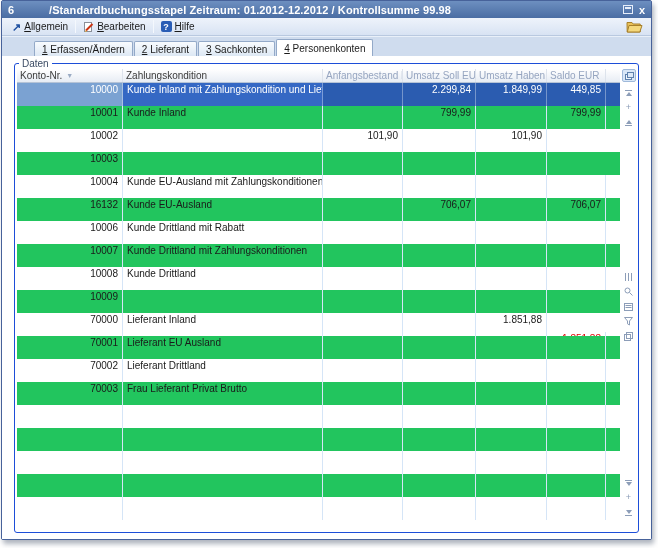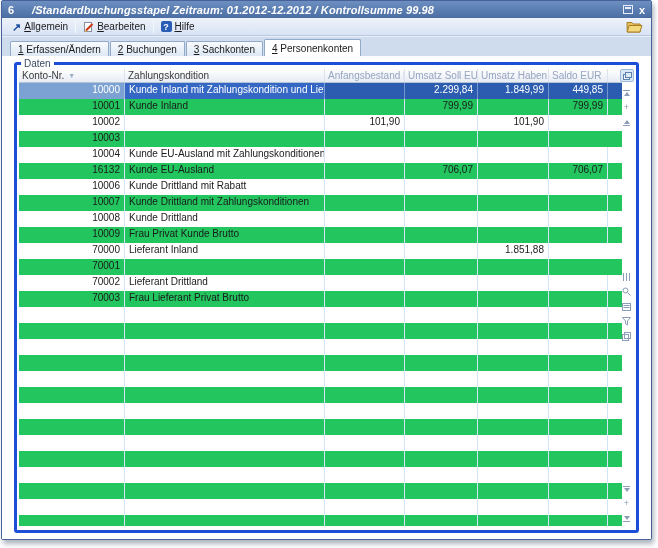--- a/index.html
+++ b/index.html
@@ -9,70 +9,70 @@
   .window { position:absolute; left:1px; top:0; width:651px; height:540px;
             background:#7e97bf; border:1px solid #47629a; border-radius:2px;
             box-shadow:2px 4px 5px rgba(110,120,138,.55);
             display:flex; flex-direction:column; }
 
   
   .titlebar { height:17px; flex:0 0 17px; display:flex; align-items:center;
               padding:0 6px; background:linear-gradient(#6d8fc0,#4a6da3);
               color:#fff; font-size:11px; font-weight:bold; }
   .win-number { width:20px; }
-  .win-title { margin-left:4px; white-space:nowrap; letter-spacing:.1px;font-style:italic; }
+  .win-title { margin-left:21px; white-space:nowrap; letter-spacing:.1px; }
   .title-buttons { margin-left:auto; display:flex; align-items:center; gap:6px; }
   .restore-btn { width:10px; height:9px; border:1px solid #e7eefa; position:relative; background:transparent; }
   .restore-btn::after { content:""; position:absolute; left:1px; right:1px; top:1px; height:2px; background:#e7eefa; }
   .close-btn { color:#fff; font-size:11px; font-weight:bold; line-height:10px; cursor:pointer; }
 
   
   .toolbar { height:18px; flex:0 0 18px; display:flex; align-items:center;
              background:linear-gradient(#eef3fb,#d8e3f3);
              border-bottom:1px solid #b9c9e0; padding:0 8px 0 6px; }
   .tb-btn { display:flex; align-items:center; gap:3px; font-size:10px; color:#1a1a1a;
             padding:1px 4px; cursor:pointer; }
   .tb-accel { text-decoration:underline; }
   .tb-sep { width:1px; height:13px; background:#b7c5da; border-right:1px solid #f4f8fd; margin:0 3px; }
   .arrow-ne { color:#1d4fa0; font-weight:bold; font-size:11px; line-height:10px; }
   .help-box { width:11px; height:11px; background:#2a5db5; border-radius:2px; color:#fff;
               font-size:9px; font-weight:bold; display:flex; align-items:center; justify-content:center; }
   .folder { margin-left:auto; cursor:pointer; display:flex; }
 
   
   .tabstrip { height:20px; flex:0 0 20px; background:#cfdcee; display:flex;
-              align-items:flex-end; padding-left:8px;
+              align-items:flex-end; padding-left:32px;
               box-shadow:inset 0 1px 0 #e9f0f9; }
   .tab { height:15px; display:flex; align-items:center; padding:0 7px; font-size:10px;
          color:#1a1a1a; background:linear-gradient(#f8fbfe,#dde8f4);
          border:1px solid #93a9c8; border-bottom:none; border-radius:2px 2px 0 0;
          margin-right:1px; cursor:pointer; white-space:nowrap; }
   .tab.active { background:#ffffff; height:17px; position:relative; z-index:2; }
   .tab-accel { text-decoration:underline; }
 
   
   .content { flex:1 1 auto; background:#fff; padding:2px 12px 6px 12px; overflow:hidden; }
-  fieldset.daten { height:100%; border:3px solid #1d4ed8; border-radius:3px;
-                   padding:0 2px 2px 2px; }
+  fieldset.daten { height:100%; border:1px solid #1d4ed8; border-radius:3px;
+                   padding:0 2px 10px 2px; }
   fieldset.daten legend { font-size:10px; color:#3a4a63; padding:0 3px; margin-left:2px; }
 
   .tablewrap { position:relative; height:calc(100% - 2px); overflow:hidden; display:flex; }
   .gridcol { width:603px; flex:0 0 603px; overflow:hidden; }
 
   .thead { display:grid; grid-template-columns:106px 200px 80px 73px 71px 59px 14px;
            height:14px; background:linear-gradient(#ffffff,#e7ecf4);
            border-bottom:1px solid #b5c3d6; }
   .th { font-size:10px; line-height:13px; padding:0 3px; color:#3a3a3a;
         border-right:1px solid #dde3ec; white-space:nowrap; overflow:hidden; cursor:pointer; }
   .th.dim { color:#96a5c0; }
   .th.last { border-right:none; }
   .sort-glyph { font-size:7px; color:#9aabc4; margin-left:4px; vertical-align:1px; }
 
   .row { display:grid; grid-template-columns:106px 200px 80px 73px 71px 59px 14px;
-         height:16px; line-height:13px; font-size:10px; color:#1a1a1a; cursor:default; }
+         height:23px; line-height:13px; font-size:10px; color:#1a1a1a; cursor:default; }
   .row.odd { background:#22c55e; }
   .cell { border-right:1px solid #d5e5f7; white-space:nowrap; overflow:hidden; }
   .cell.last { border-right:none; }
   .cell.num { text-align:right; padding-right:4px; }
   .cell.name { padding-left:4px; }
   .neg { color:#e00000;margin-top:19px; }
 
   .row.selected .cell { background:#2b5cb0; color:#fff; border-right-color:rgba(255,255,255,.35); }
   .row.selected .cell.konto { background:#7ba2d2; }
   .row.selected .cell.name { background:#3568c4; }
@@ -139,21 +139,21 @@
         <path d="M3,5.5 h13 l-2.2,6.5 h-12.5 z" fill="#f4d87c" stroke="#a8802a" stroke-width="1"></path>
       </svg>
     </span>
   </div>
 
   <div class="tabstrip">
     <span class="tab">
       <span><span class="tab-accel">1</span><span> Erfassen/Ändern</span></span>
     </span>
     <span class="tab">
-      <span><span class="tab-accel">2</span><span> Buchungen</span></span>
+      <span><span class="tab-accel">2</span><span> Lieferant</span></span>
     </span>
     <span class="tab">
       <span><span class="tab-accel">3</span><span> Sachkonten</span></span>
     </span>
     <span class="tab active">
       <span><span class="tab-accel">4</span><span> Personenkonten</span></span>
     </span>
   </div>
 
   <div class="content">
@@ -248,38 +248,38 @@
                 <span class="cell num konto">10008</span>
                 <span class="cell name">Kunde Drittland</span>
                 <span class="cell num"></span>
                 <span class="cell num"></span>
                 <span class="cell num"></span>
                 <span class="cell num"></span>
                 <span class="cell last"></span>
               </div>
               <div class="row odd">
                 <span class="cell num konto">10009</span>
-                <span class="cell name">Frau Privat Kunde Brutto</span>
                 <span class="cell num"></span>
                 <span class="cell num"></span>
                 <span class="cell num"></span>
                 <span class="cell num"></span>
                 <span class="cell last"></span>
               </div>
               <div class="row">
                 <span class="cell num konto">70000</span>
                 <span class="cell name">Lieferant Inland</span>
                 <span class="cell num"></span>
                 <span class="cell num"></span>
                 <span class="cell num">1.851,88</span>
                 <span class="cell num neg">-1.851,88</span>
                 <span class="cell last"></span>
               </div>
               <div class="row odd">
                 <span class="cell num konto">70001</span>
+                <span class="cell name">Lieferant EU Ausland</span>
                 <span class="cell num"></span>
                 <span class="cell num"></span>
                 <span class="cell num"></span>
                 <span class="cell num"></span>
                 <span class="cell last"></span>
               </div>
               <div class="row">
                 <span class="cell num konto">70002</span>
                 <span class="cell name">Lieferant Drittland</span>
                 <span class="cell num"></span>

